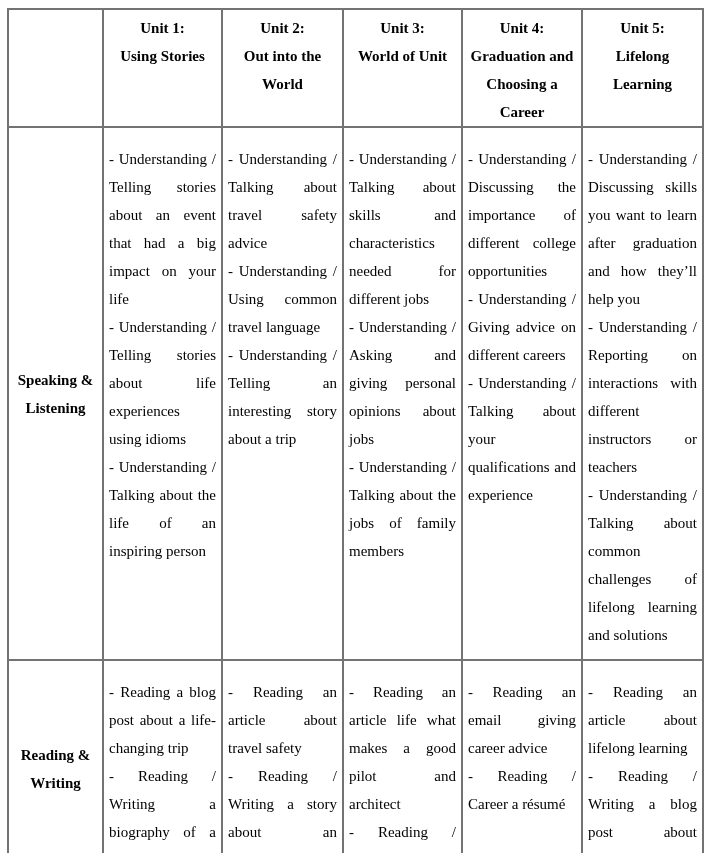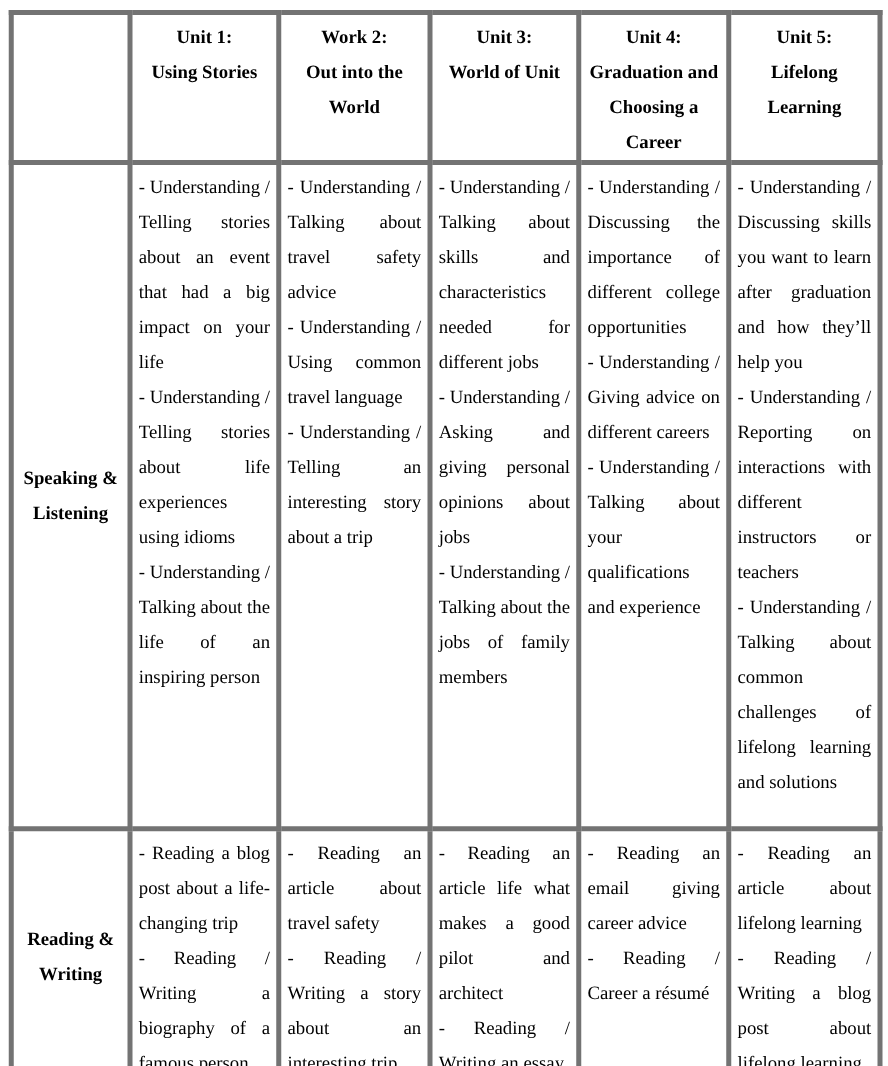--- a/index.html
+++ b/index.html
@@ -22,21 +22,21 @@
     width: 695px;
   }
   col.c-label { width: 95px; }
   col.c-u1 { width: 119px; }
   col.c-u2 { width: 121px; }
   col.c-u3 { width: 119px; }
   col.c-u4 { width: 120px; }
   col.c-u5 { width: 121px; }
 
   th, td {
-    border: 4px solid #737373;
+    border: 2px solid #737373;
     font-size: 15px;
     line-height: 28px;
   }
   tr.header-row { height: 107px; }
   tr.row-speaking { height: 533px; }
   tr.row-reading { height: 197px; }
 
   th.unit-header {
     vertical-align: top;
     text-align: center;
@@ -51,21 +51,21 @@
   }
   td.row-label {
     vertical-align: middle;
     text-align: center;
     font-weight: bold;
     padding: 0 3px;
     border-radius: 31px;
   }
   td.content {
     vertical-align: top;
-    padding: 4px 5px 2px 5px;
+    padding: 17px 5px 2px 5px;
     border-radius: 24px;
   }
   td.content p.bullet {
     margin: 0;
     text-align: justify;
   }
 </style>
 </head>
 <body>
 
@@ -80,21 +80,21 @@
         <col class="c-u5">
     </colgroup>
     <tbody>
         <tr class="header-row">
       <th class="corner"></th>
       <th class="unit-header">
         <span class="unit-line">Unit 1:</span>
         <span class="unit-title">Using Stories</span>
       </th>
       <th class="unit-header">
-        <span class="unit-line">Work 2:</span>
+        <span class="unit-line">Unit 2:</span>
         <span class="unit-title">Out into the World</span>
       </th>
       <th class="unit-header">
         <span class="unit-line">Unit 3:</span>
         <span class="unit-title">World of Unit</span>
       </th>
       <th class="unit-header">
         <span class="unit-line">Unit 4:</span>
         <span class="unit-title">Graduation and Choosing a Career</span>
       </th>

